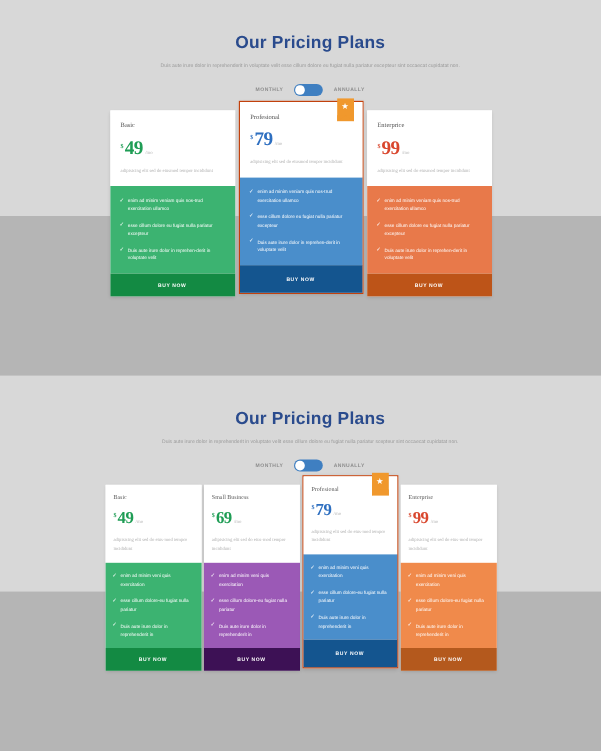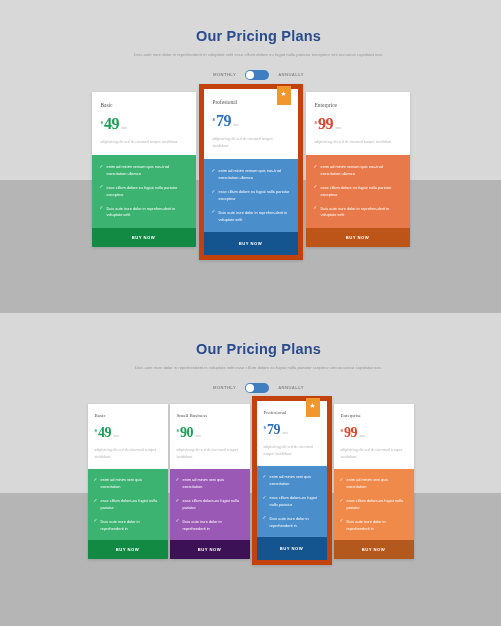--- a/index.html
+++ b/index.html
@@ -53,21 +53,21 @@
   .cards-b { margin-top: 11px; gap: 2px; }
 
   .card {
     position: relative;
     background: #ffffff;
     display: flex; flex-direction: column;
     box-shadow: 0 1px 3px rgba(0,0,0,.14);
   }
   .card-a { width: 104px; }
   .card-b { width: 80px; }
-  .card.featured { border: 5px solid #c2410c; z-index: 3; }
+  .card.featured { border: 1px solid #c2410c; z-index: 3; }
   .card-a.featured { margin-top: -8px; }
   .card-b.featured { margin-top: -8px; }
 
   .card-top { padding: 10px 9px 9px 9px; background: #fff; font-family: Liberation Serif, serif; }
   .card-b .card-top { padding: 9px 7px 8px 7px; }
   .plan-name { font-size: 5.4px; color: #555; margin-bottom: 7px; }
   .card-b .plan-name { font-size: 5px; }
 
   .price-row { display: flex; align-items: baseline; }
   .cur { font-size: 5px; font-weight: bold; margin-right: 1px; position: relative; top: -5px; }
@@ -251,21 +251,21 @@
               <span>Duis aute irure dolor in reprehenderit in</span>
             </div>
           </div>
           <div class="buy" style="background:#138a43">BUY NOW</div>
         </div>
         <div class="card card-b">
           <div class="card-top">
             <div class="plan-name">Small Business</div>
             <div class="price-row">
               <span class="cur" style="color:#1f9d55">$</span>
-              <span class="amt" style="color:#1f9d55">90</span>
+              <span class="amt" style="color:#1f9d55">69</span>
               <span class="per">/mo</span>
             </div>
             <div class="desc">adipisicing elit sed do eius-mod tempor incididunt</div>
           </div>
           <div class="features" style="background:#9b59b6">
             <div class="feat">
               <span class="check">✓</span>
               <span>enim ad minim veni quis exercitation</span>
             </div>
             <div class="feat">

